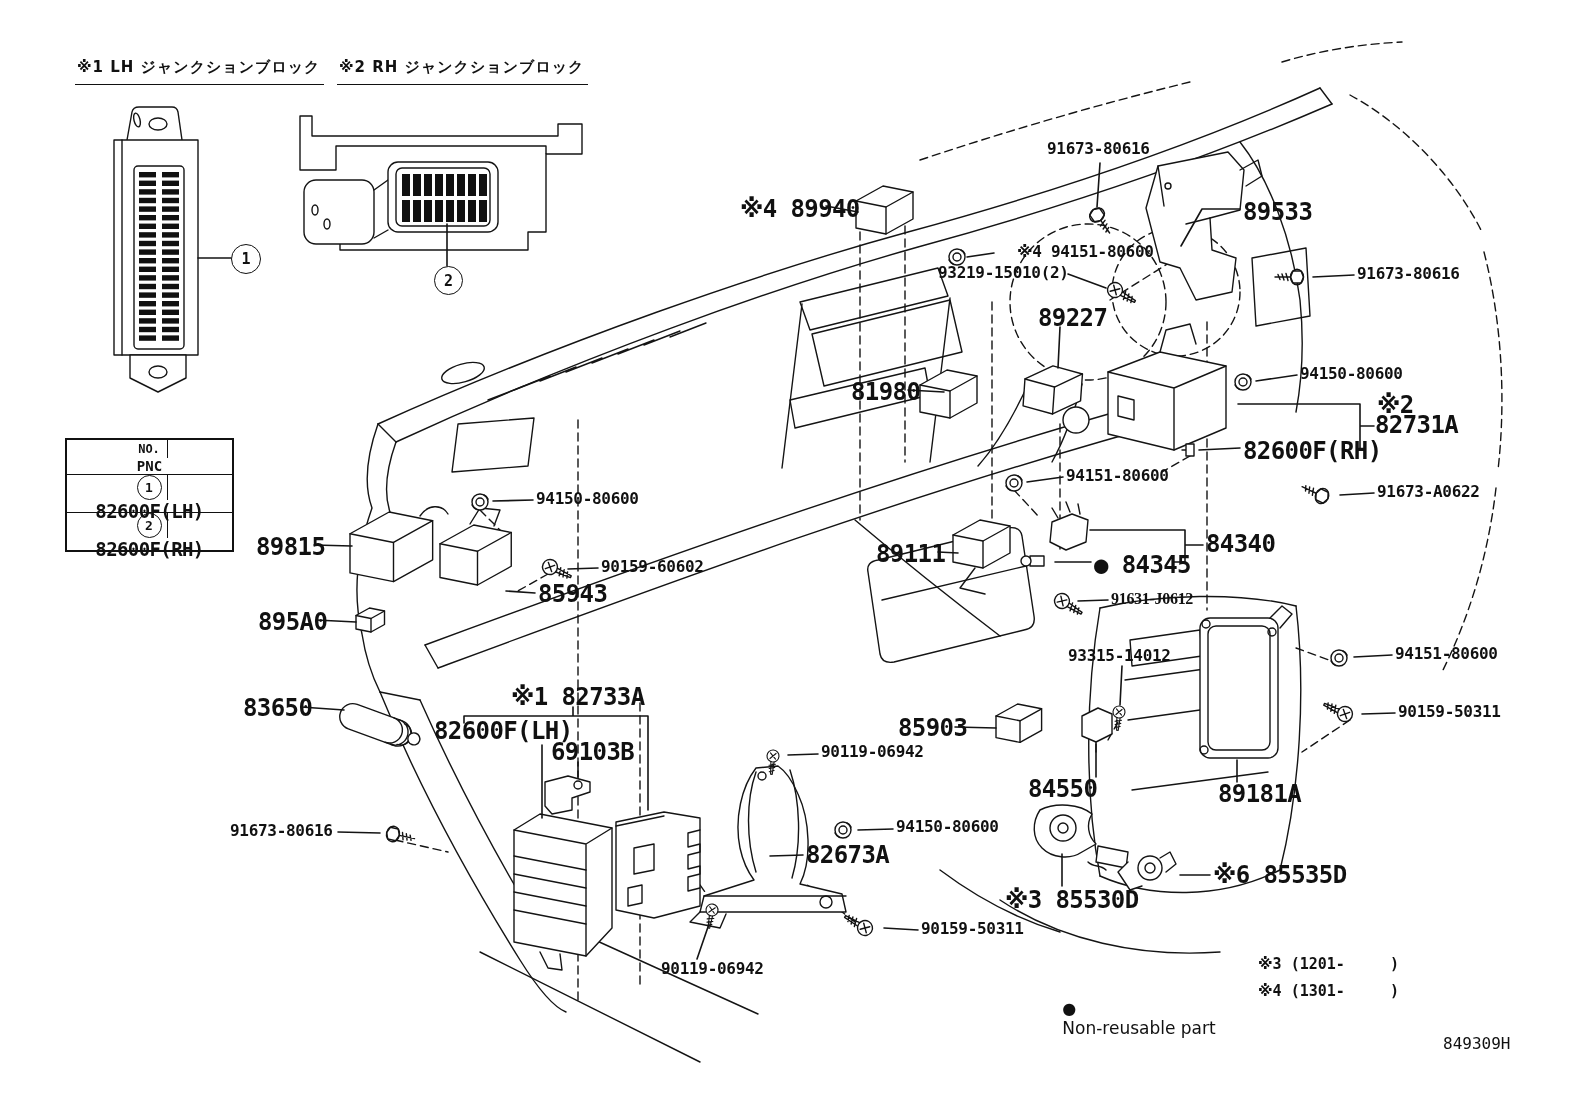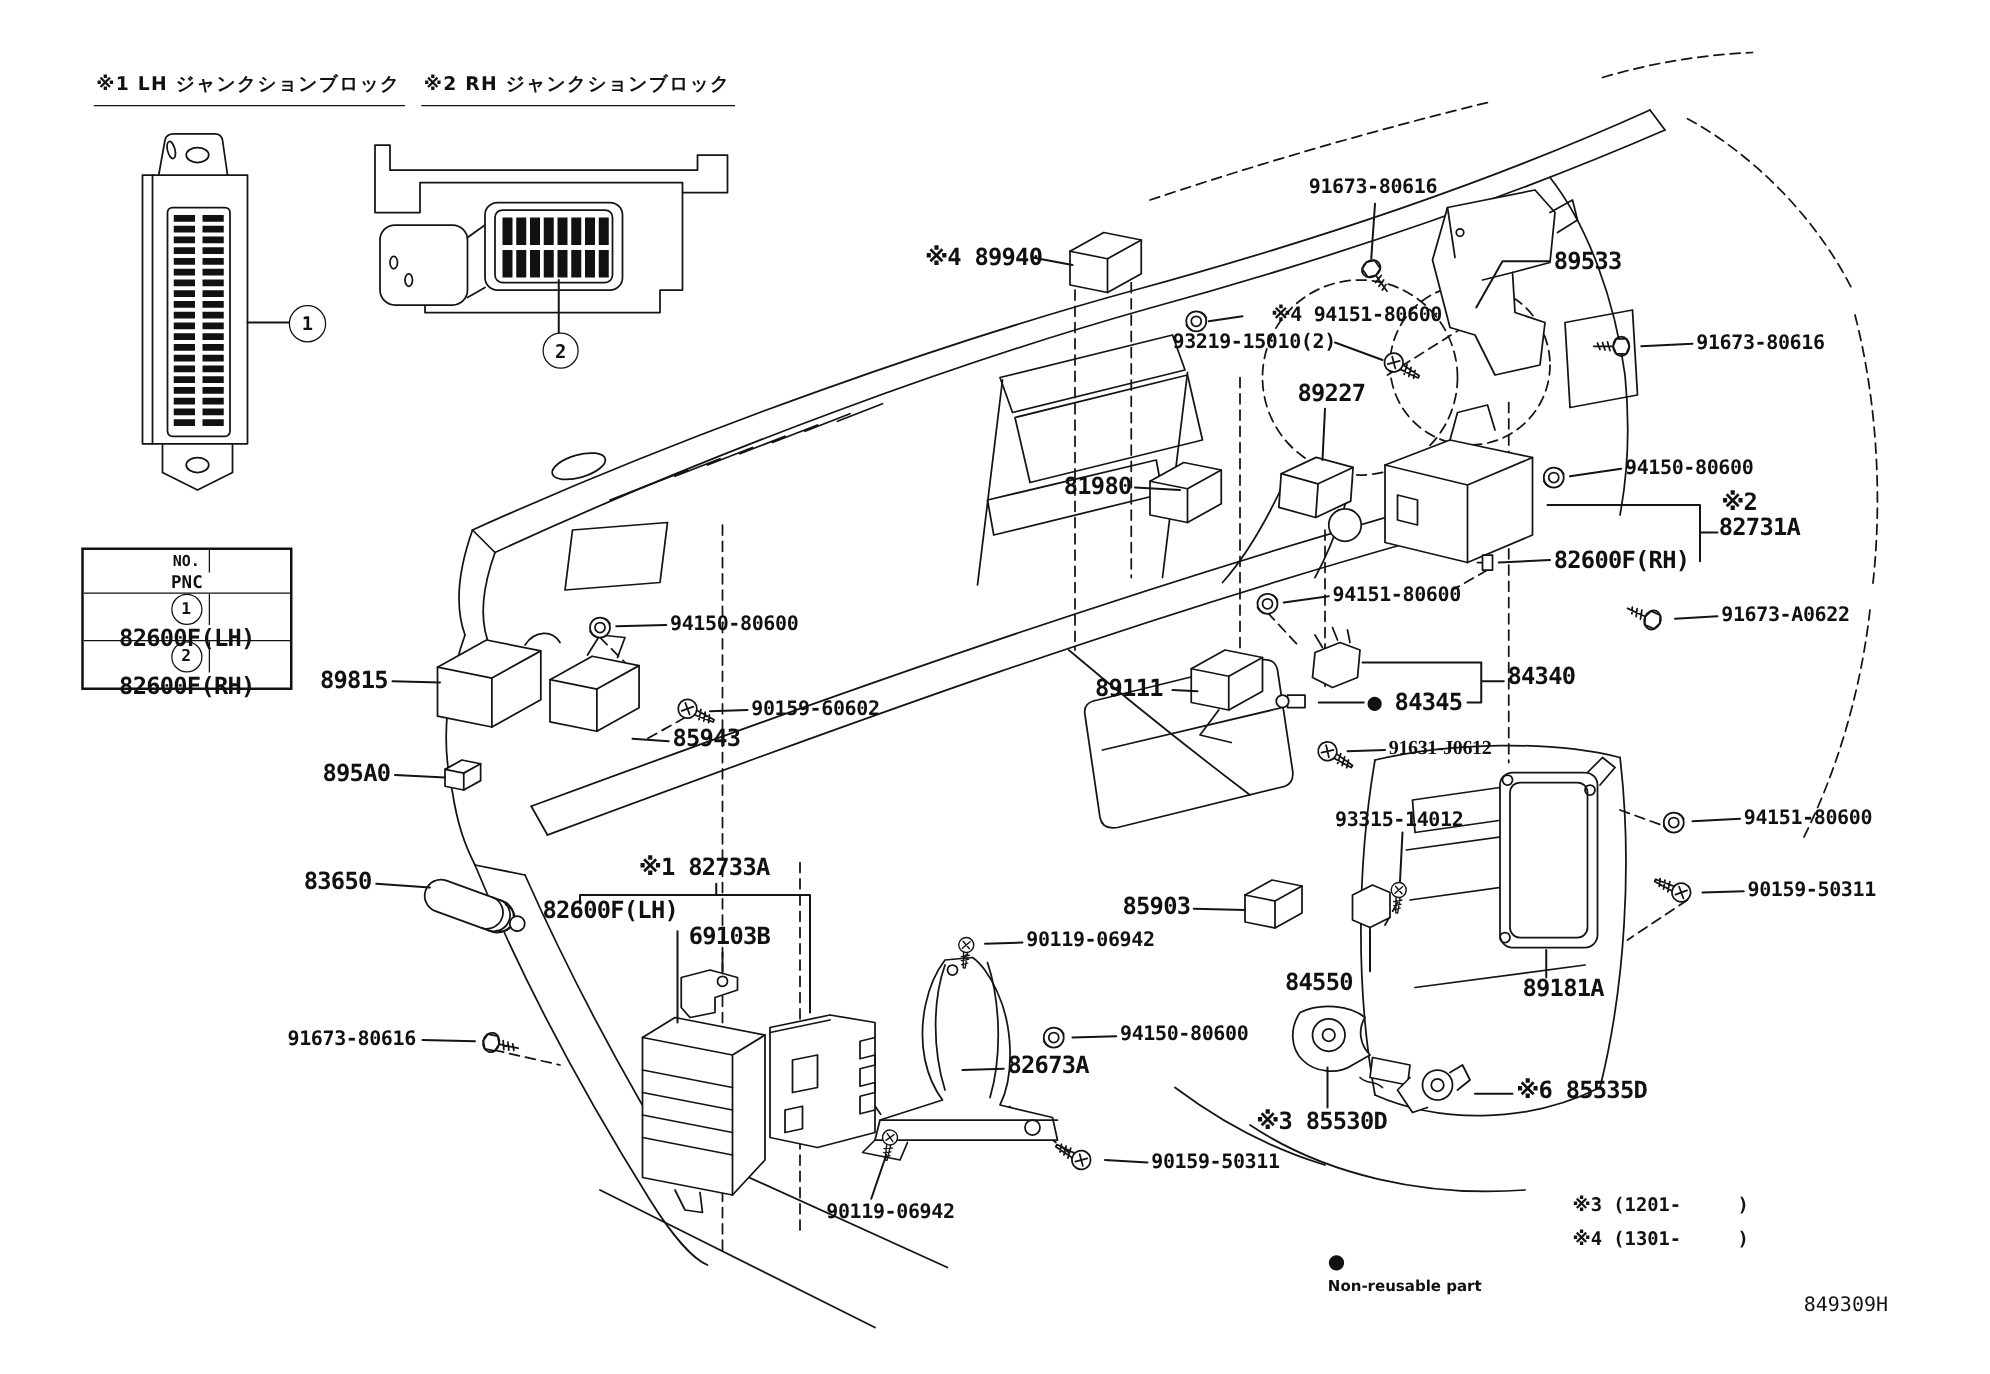--- a/index.html
+++ b/index.html
@@ -1,40 +1,40 @@
 <!DOCTYPE html>
 <html><head>
 <meta charset="utf-8">
 <style>
   html,body{margin:0;padding:0;background:#fff;}
   .canvas{position:relative;width:1592px;height:1099px;background:#fff;overflow:hidden;
           font-family:"DejaVu Sans Mono","DejaVu Sans",sans-serif;color:#111;}
   .art{position:absolute;left:0;top:0;}
   .plabel{position:absolute;font:700 16px "DejaVu Sans Mono","DejaVu Sans",monospace;
           line-height:1;white-space:pre;letter-spacing:-0.3px;color:#111;}
-  .plabel.lg{font-size:19px;letter-spacing:-0.6px;}
+  .plabel.lg{font-size:24px;letter-spacing:-0.6px;}
   .title{position:absolute;font:700 15px "DejaVu Sans","Liberation Sans",sans-serif;
          letter-spacing:1px;border-bottom:1.6px solid #111;padding:0 4px 7px 2px;white-space:pre;}
   .ccircle{position:absolute;border:1.6px solid #111;border-radius:50%;background:#fff;
            display:flex;align-items:center;justify-content:center;
            font:600 15px "DejaVu Sans Mono",monospace;}
   .ptable{position:absolute;left:65px;top:438px;width:165px;border:2px solid #111;background:#fff;}
   .trow{display:flex;border-top:1.5px solid #111;align-items:center;height:37px;flex-direction:column;}
   .trow.thead{border-top:none;height:34px;}
   .tc1{width:36px;border-right:1.5px solid #111;display:flex;align-items:center;
        justify-content:center;height:100%;}
   .tc2{flex:1;display:flex;align-items:center;justify-content:center;height:100%;
        font:700 19px "DejaVu Sans Mono",monospace;letter-spacing:-0.6px;}
   .thead .tc1{font:700 12px "DejaVu Sans Mono",monospace;}
   .thead .tc2{font:700 14px "DejaVu Sans Mono",monospace;letter-spacing:0;}
   .tnum{width:23px;height:23px;border:1.5px solid #111;border-radius:50%;
         display:inline-flex;align-items:center;justify-content:center;
         font:600 13px "DejaVu Sans Mono",monospace;}
   .legend{position:absolute;font:700 16px "DejaVu Sans","Liberation Sans",sans-serif;white-space:pre;}
-  .legend .en{font-weight:700;font-size:12px;}
+  .legend .en{font-weight:400;font-size:17px;}
   .lnote{position:absolute;font:700 15px "DejaVu Sans Mono","DejaVu Sans",monospace;white-space:pre;}
   .docnum{position:absolute;left:1443px;top:1034px;font:400 16px "DejaVu Sans Mono",monospace;}
   svg *{stroke-linecap:round;stroke-linejoin:round;}
   .dash{stroke-dasharray:8 5;}
 </style>
 </head>
 <body>
 
 <div class="canvas">
 

